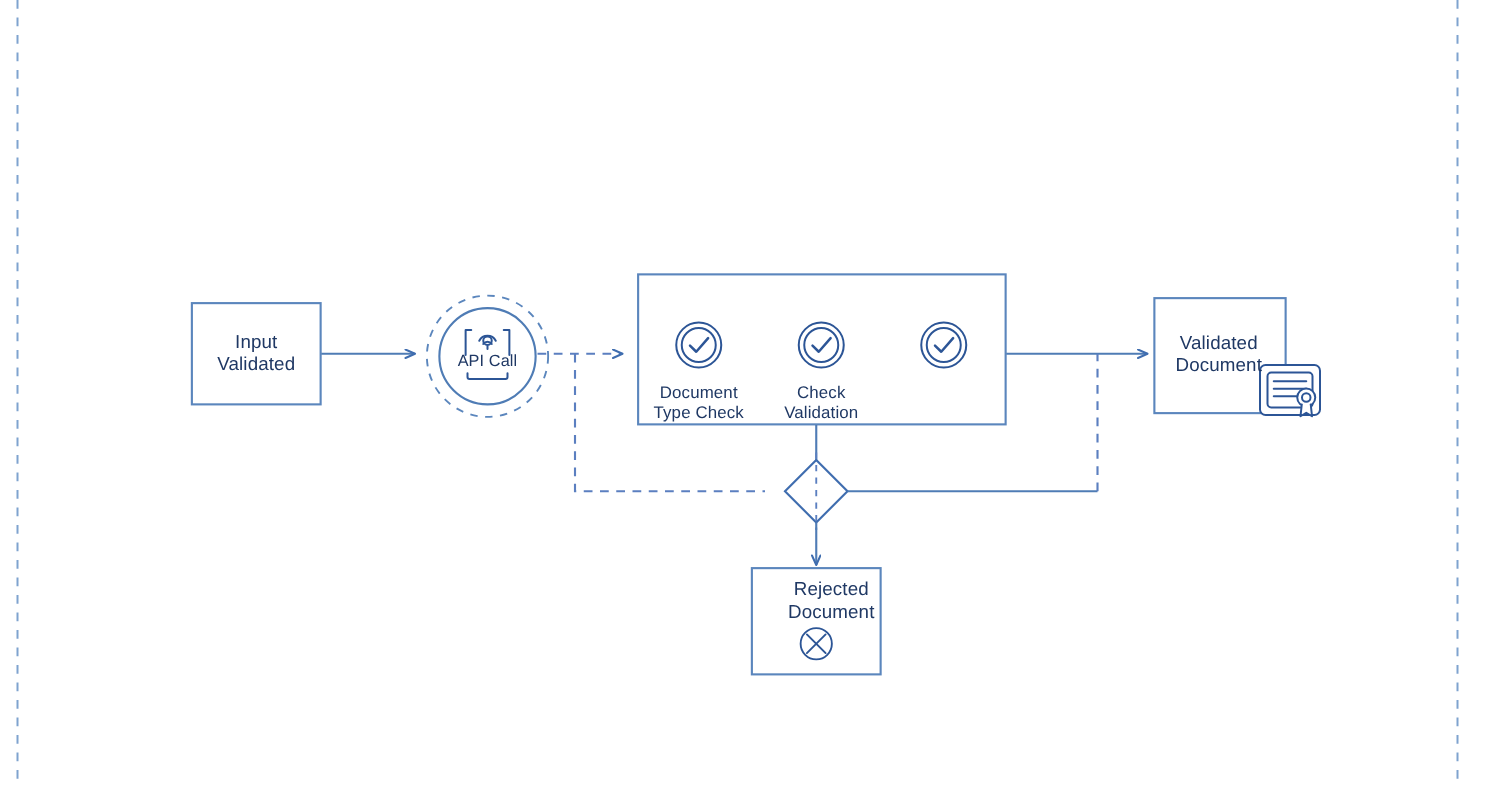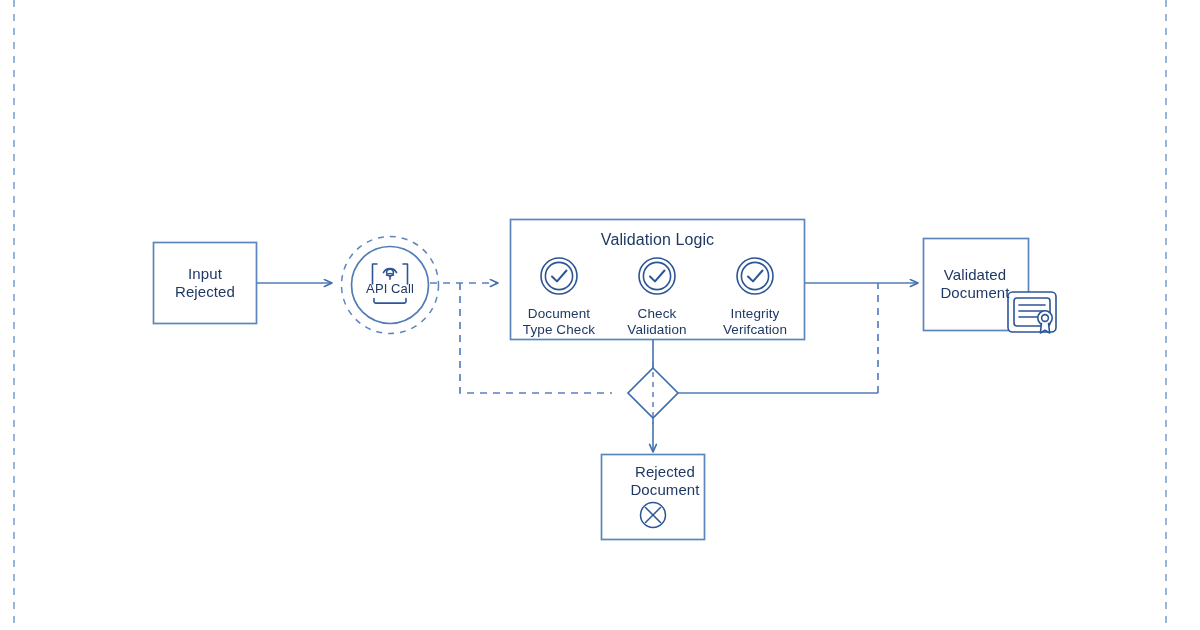--- a/index.html
+++ b/index.html
@@ -110,32 +110,29 @@
     <rect x="601.5" y="454.5" width="103" height="85" fill="none" stroke="#5b86bd" stroke-width="1.7"></rect>
 
     <g fill="none" stroke="#2c5596" stroke-width="1.5" stroke-linecap="round">
       <circle cx="653" cy="515" r="12.5"></circle>
       <line x1="645.5" y1="507.5" x2="660.5" y2="522.5"></line>
       <line x1="660.5" y1="507.5" x2="645.5" y2="522.5"></line>
     </g>
   </svg>
 
   <div class="lbl box-label" style="left:153px;top:265px;width:104px;">Input
-Rejected</div>
+Validated</div>
 
   <div class="lbl api-label" style="left:355px;top:281px;width:70px;">API Call</div>
 
-  <div class="lbl panel-title" style="left:511px;top:231px;width:293px;">Validation Logic</div>
 
   <div class="lbl check-label" style="left:511px;top:306px;width:96px;">Document
 Type Check</div>
   <div class="lbl check-label" style="left:609px;top:306px;width:96px;">Check
 Validation</div>
-  <div class="lbl check-label" style="left:707px;top:306px;width:96px;">Integrity
-Verifcation</div>
 
   <div class="lbl box-label" style="left:923px;top:266px;width:104px;">Validated
 Document</div>
 
   <div class="lbl box-label" style="left:601px;top:463px;width:128px;">Rejected
 Document</div>
 
 </div>
 
 </body></html>

